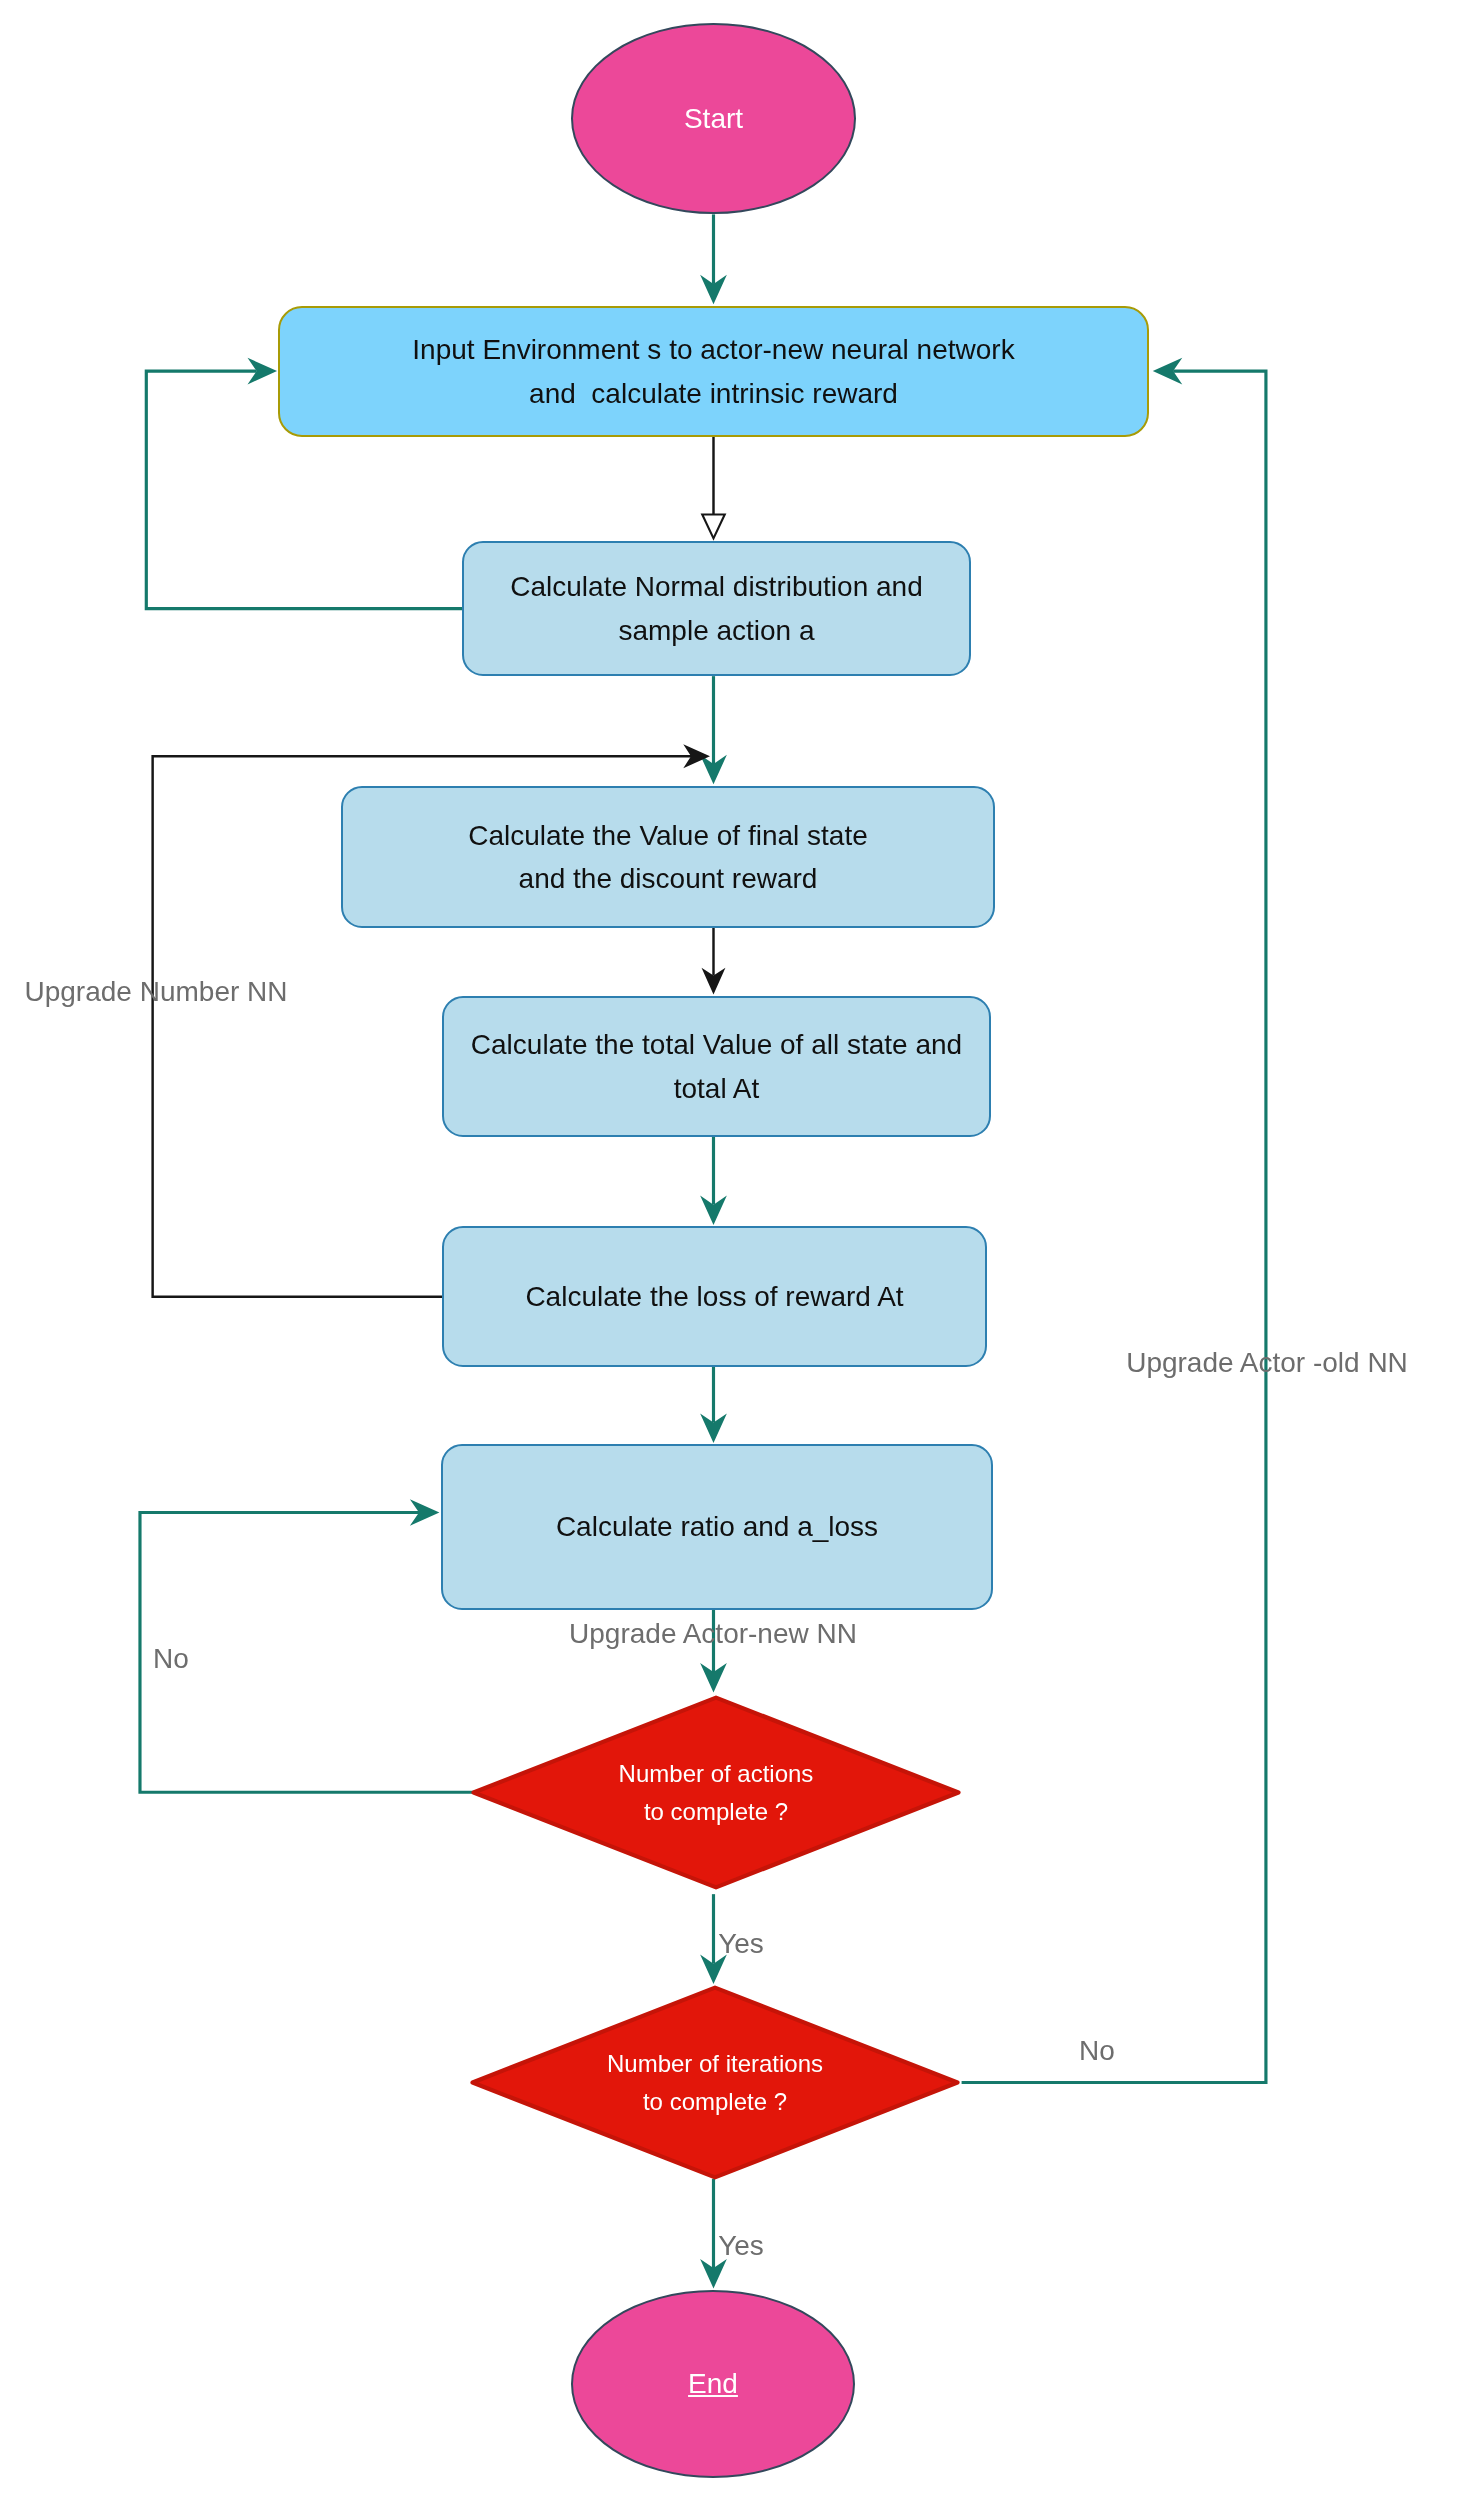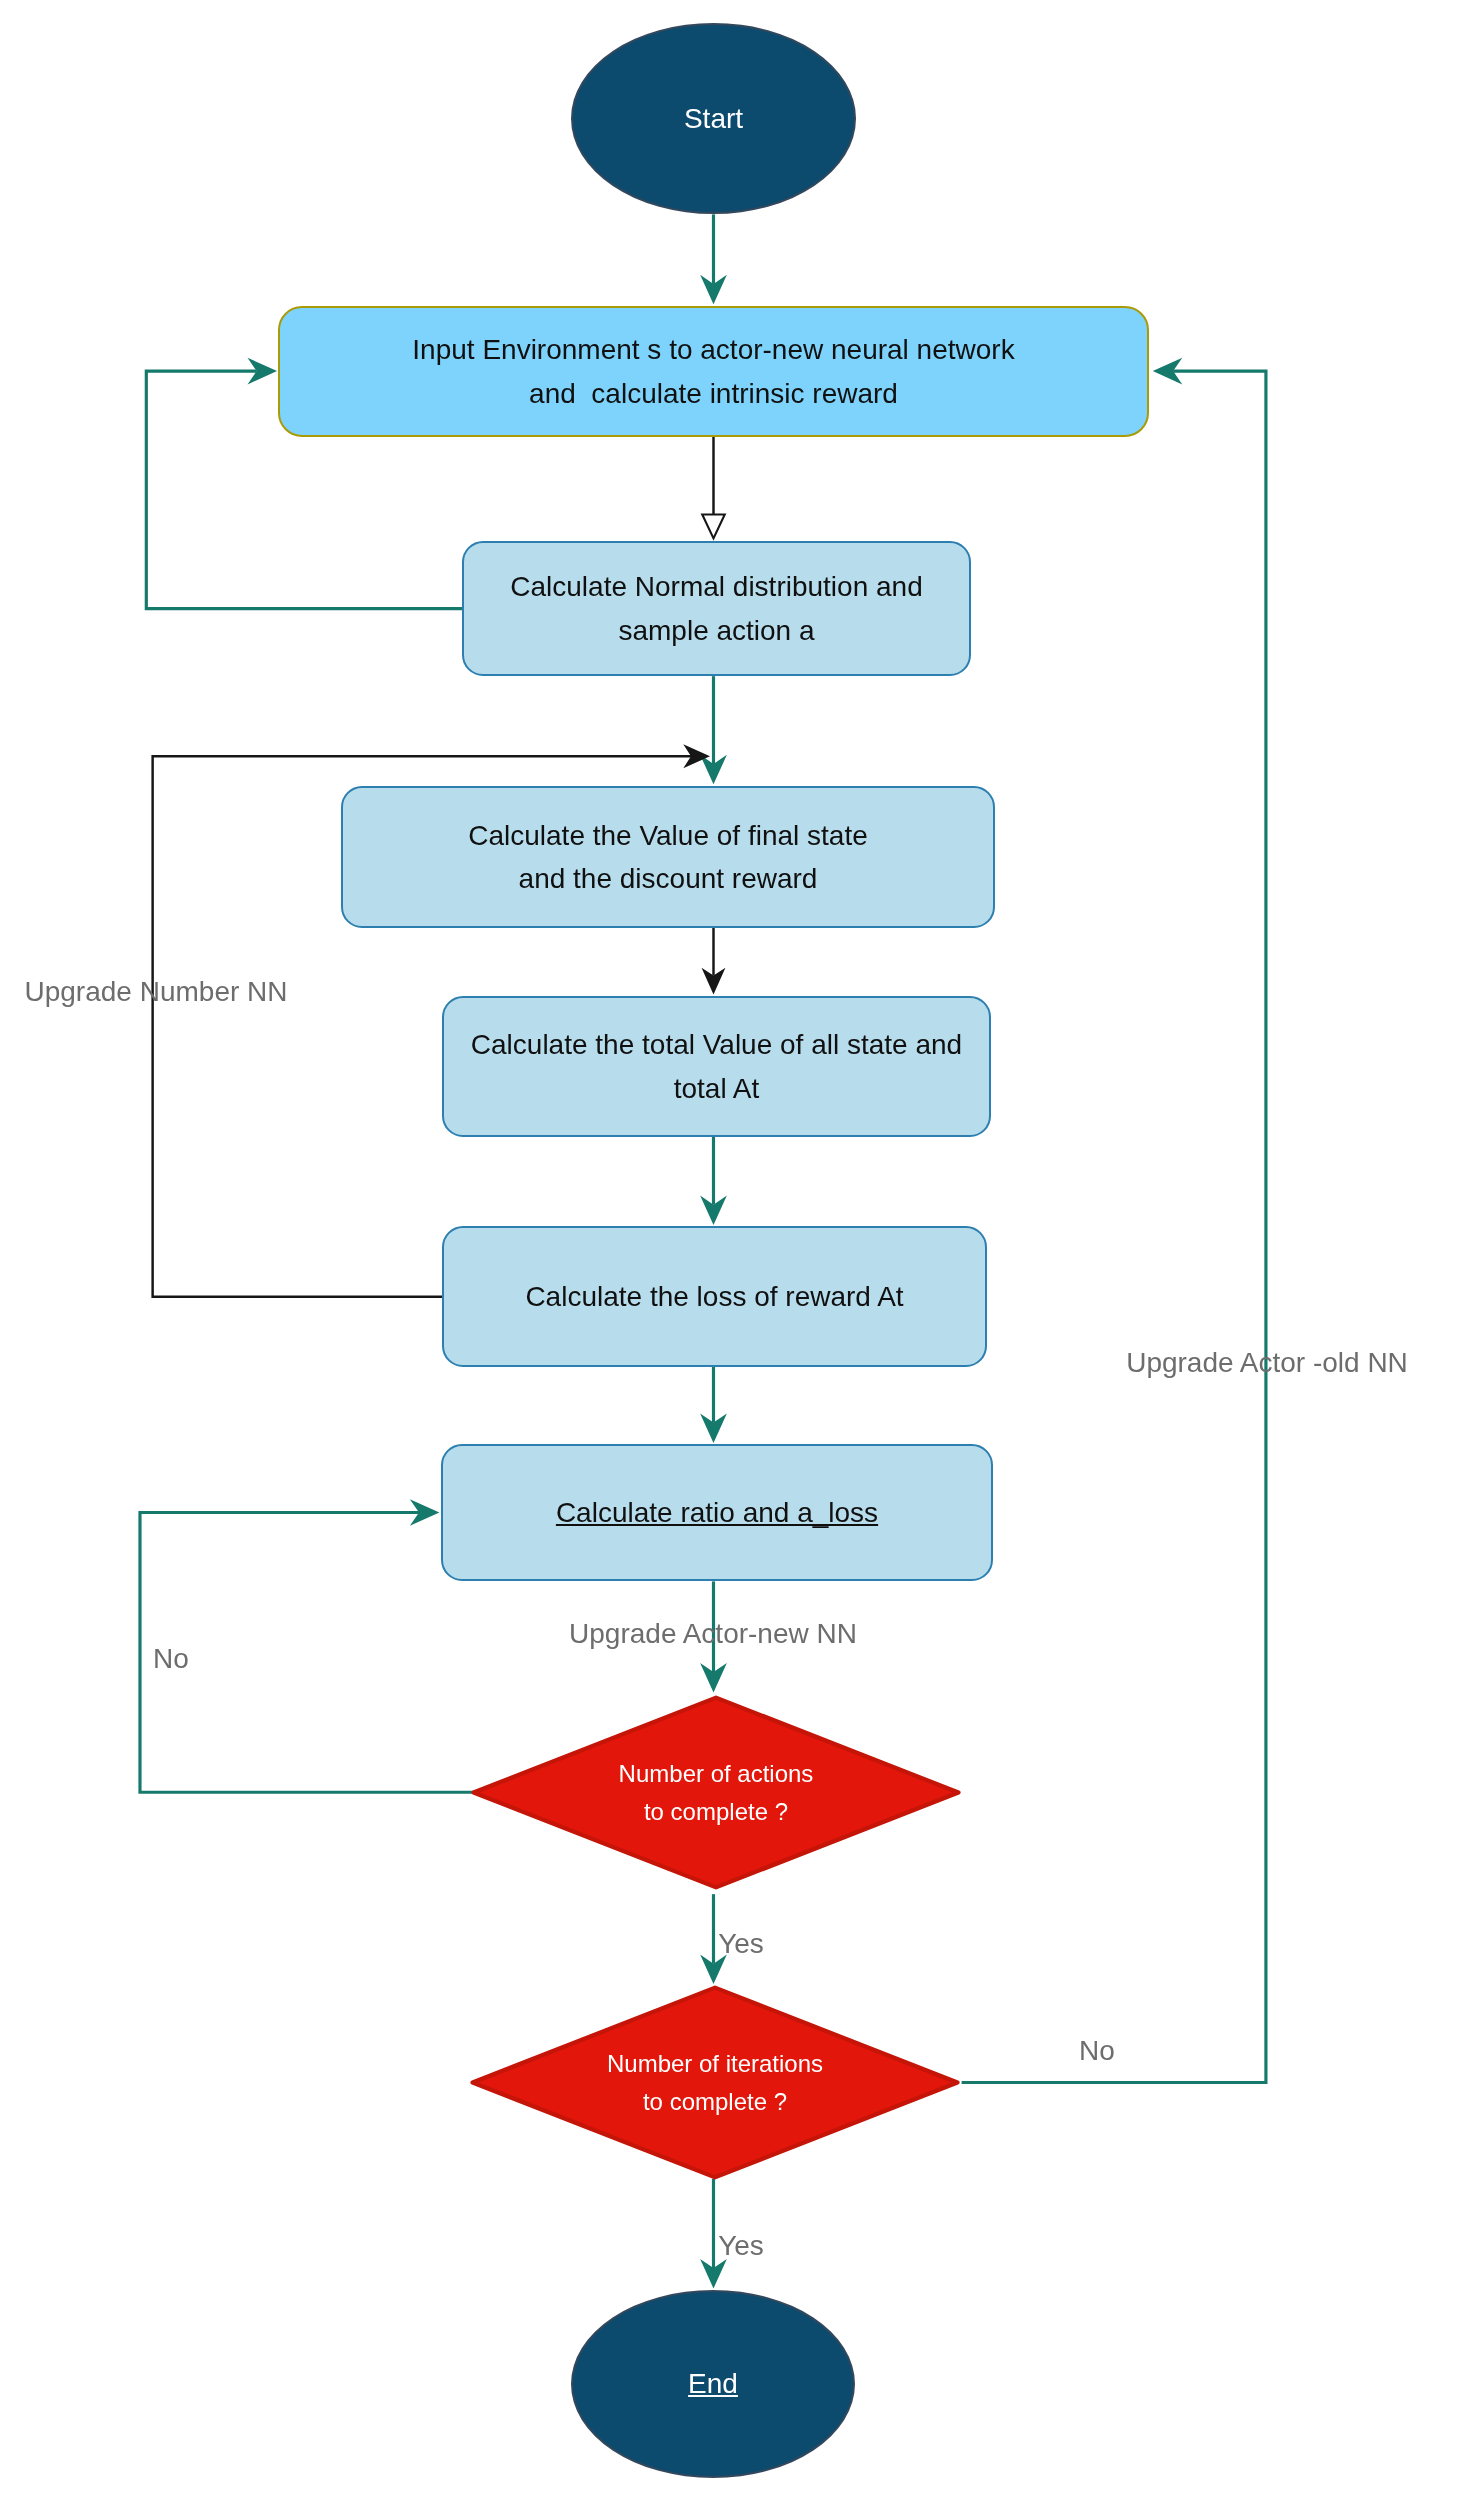--- a/index.html
+++ b/index.html
@@ -8,21 +8,21 @@
     font-family:"Liberation Sans",sans-serif;overflow:hidden;
   }
   svg.wires{position:absolute;left:0;top:0;z-index:1;}
   .node{
     position:absolute;z-index:2;display:flex;flex-direction:column;
     align-items:center;justify-content:center;text-align:center;
     box-sizing:border-box;
   }
   .node .line{white-space:pre;}
   .terminal{
-    background:#0c4a6e;border:2.1px solid #33485c;border-radius:50%;
+    background:#ec4899;border:2.1px solid #33485c;border-radius:50%;
     color:#ffffff;font-size:28px;
   }
   .process{font-size:28px;color:#101010;line-height:1.55;}
   .proc-yellow{background:#7dd3fc;border:2.8px solid #a89b06;border-radius:24px;}
   .proc-blue{background:#b7dcec;border:2.8px solid #2d7fb0;border-radius:21px;}
   .decision{background:transparent;border:none;}
   .decision svg{position:absolute;left:0;top:0;z-index:1;}
   .decision .dtext{
     position:relative;z-index:2;color:#ffffff;font-size:24px;line-height:1.55;
   }
@@ -86,21 +86,21 @@
 
   <div class="node process proc-blue" style="left:442px;top:996px;width:549px;height:141px;">
     <div class="line">Calculate the total Value of all state and</div>
     <div class="line">total At</div>
   </div>
 
   <div class="node process proc-blue" style="left:442px;top:1226px;width:545px;height:141px;">
     <div class="line">Calculate the loss of reward At</div>
   </div>
 
-  <div class="node process proc-blue" style="left:441px;top:1444px;width:552px;height:137px;text-decoration:underline;">
+  <div class="node process proc-blue" style="left:441px;top:1444px;width:552px;height:166px;">
     <div class="line">Calculate ratio and a_loss</div>
   </div>
 
   <div class="node decision" style="left:470px;top:1694px;width:492px;height:197px;">
     <svg width="492" height="197" viewBox="0 0 700 280">
       <polygon points="350,5 695,140 350,275 5,140" fill="#e2160a" stroke="#c51408" stroke-width="6" stroke-linejoin="round"></polygon>
     </svg>
     <div class="dtext">
       <div class="line">Number of actions</div>
       <div class="line">to complete ?</div>

